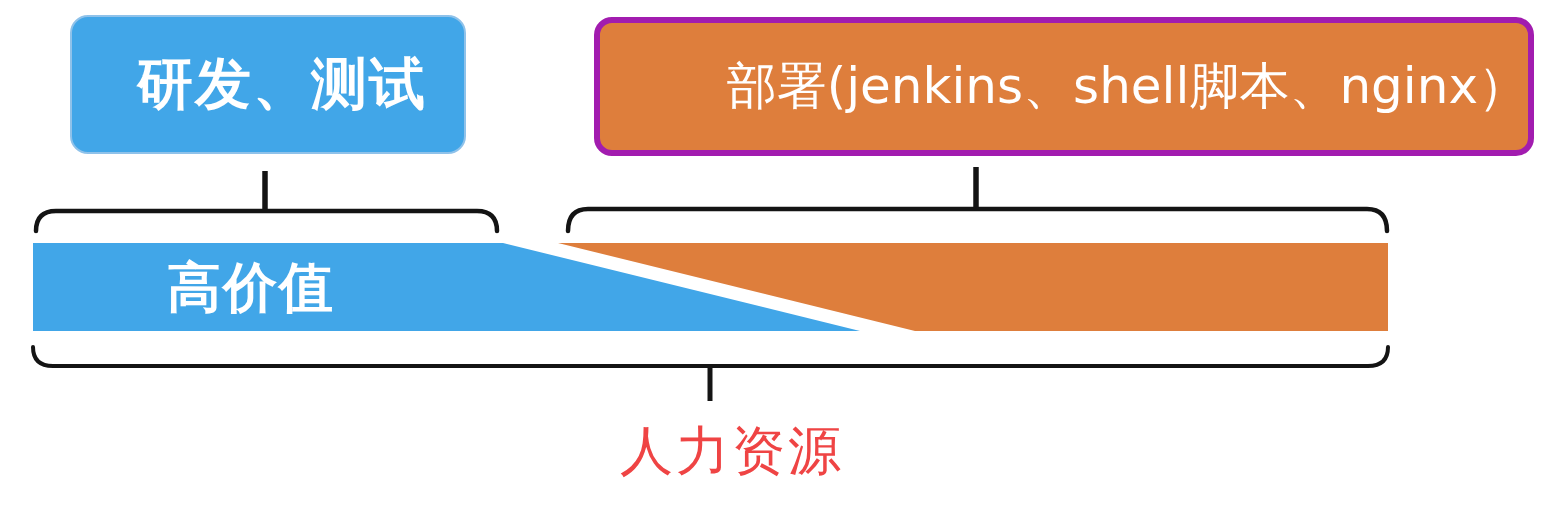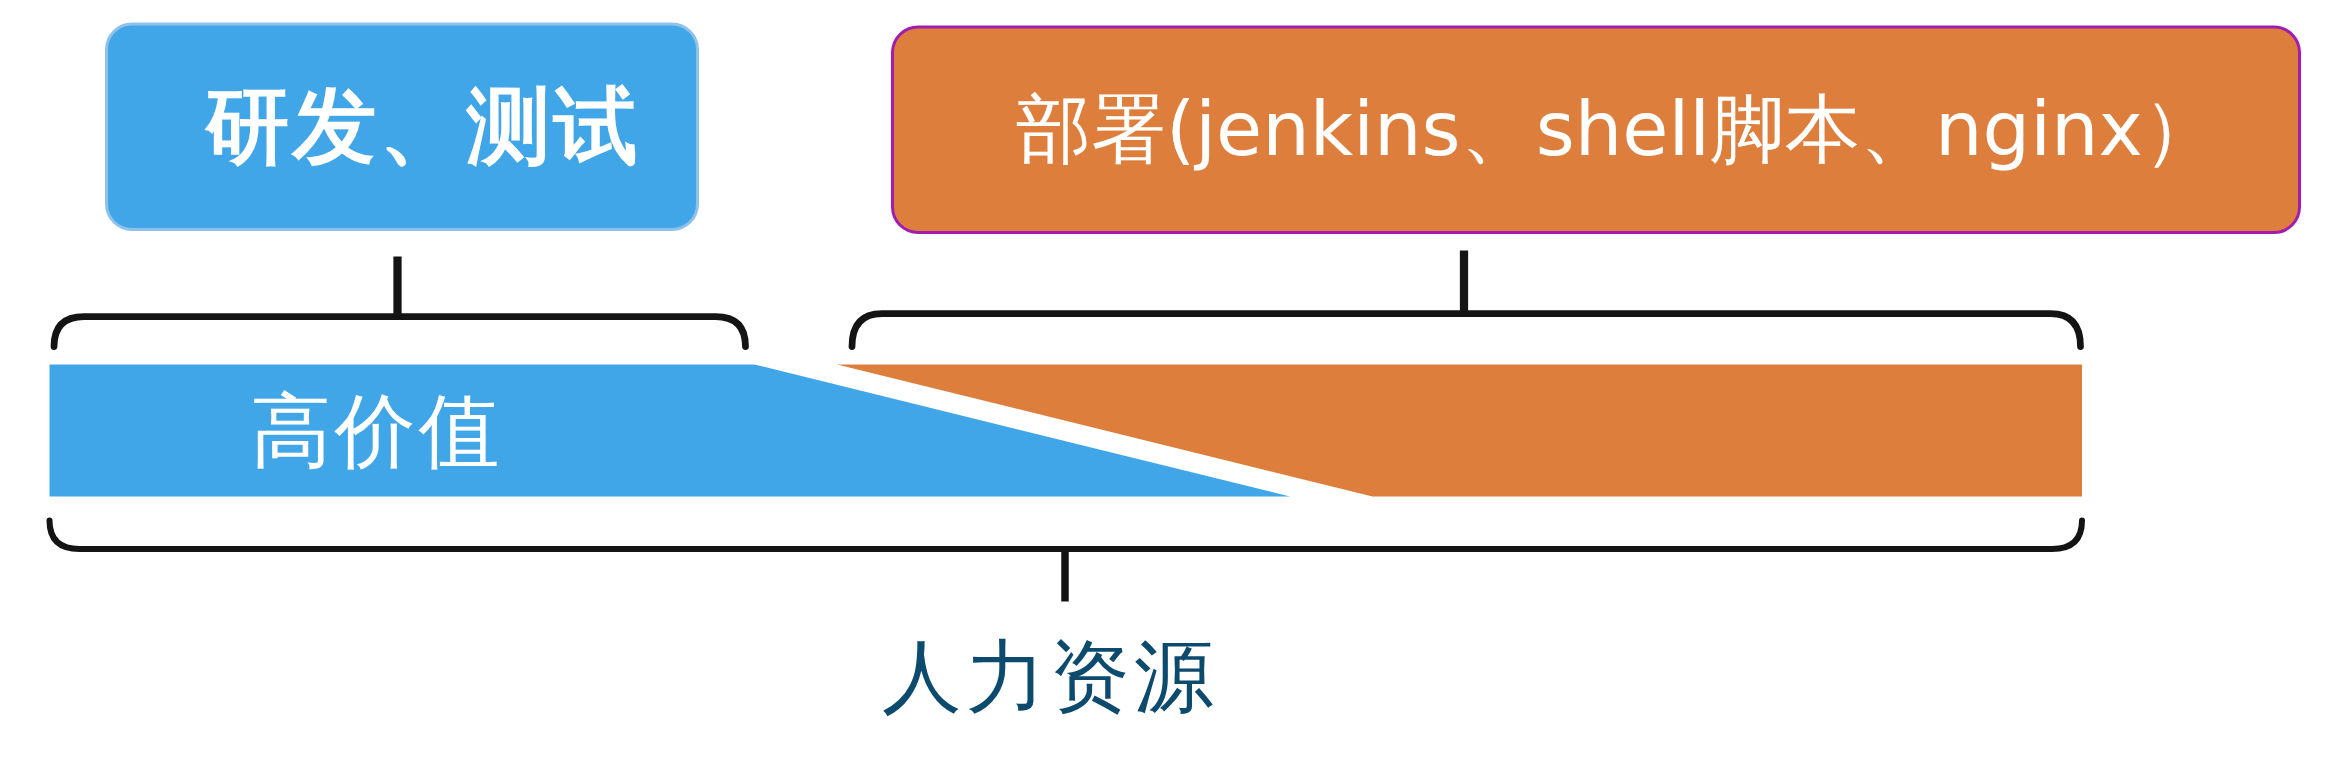--- a/index.html
+++ b/index.html
@@ -25,50 +25,51 @@
     left:70px; top:15px; width:396px; height:139px;
     background:#41A6E8;
     border:2px solid #8FC2EA;
     font-size:56px;
     font-weight:bold;
     letter-spacing:2px;
   }
   .box-orange{
     left:594px; top:17px; width:940px; height:139px;
     background:#DE7E3C;
-    border:2px solid #a21caf;
+    border:6px solid #a21caf;
     font-size:50px;
     font-weight:normal;
+    justify-content:flex-end;
   }
   .linework{
     position:absolute;
     left:0; top:0;
     width:1554px; height:516px;
   }
   .bar-label{
     position:absolute;
     width:240px;
     top:256px;
     height:64px;
     display:flex;
     align-items:center;
     justify-content:center;
     color:#ffffff;
     font-size:54px;
-    font-weight:normal;
+    font-weight:bold;
     letter-spacing:2px;
   }
   .bar-label.high{ left:131px; }
   .bar-label.low{ left:961px; }
   .bottom-label{
     position:absolute;
-    left:480px; top:416px;
+    left:512px; top:416px;
     width:440px;
     text-align:center;
-    color:#0c4a6e;
+    color:#ef4444;
     font-size:53px;
     font-weight:normal;
     letter-spacing:3px;
   }
 </style>
 </head>
 <body>
 
 <div class="canvas">
 

